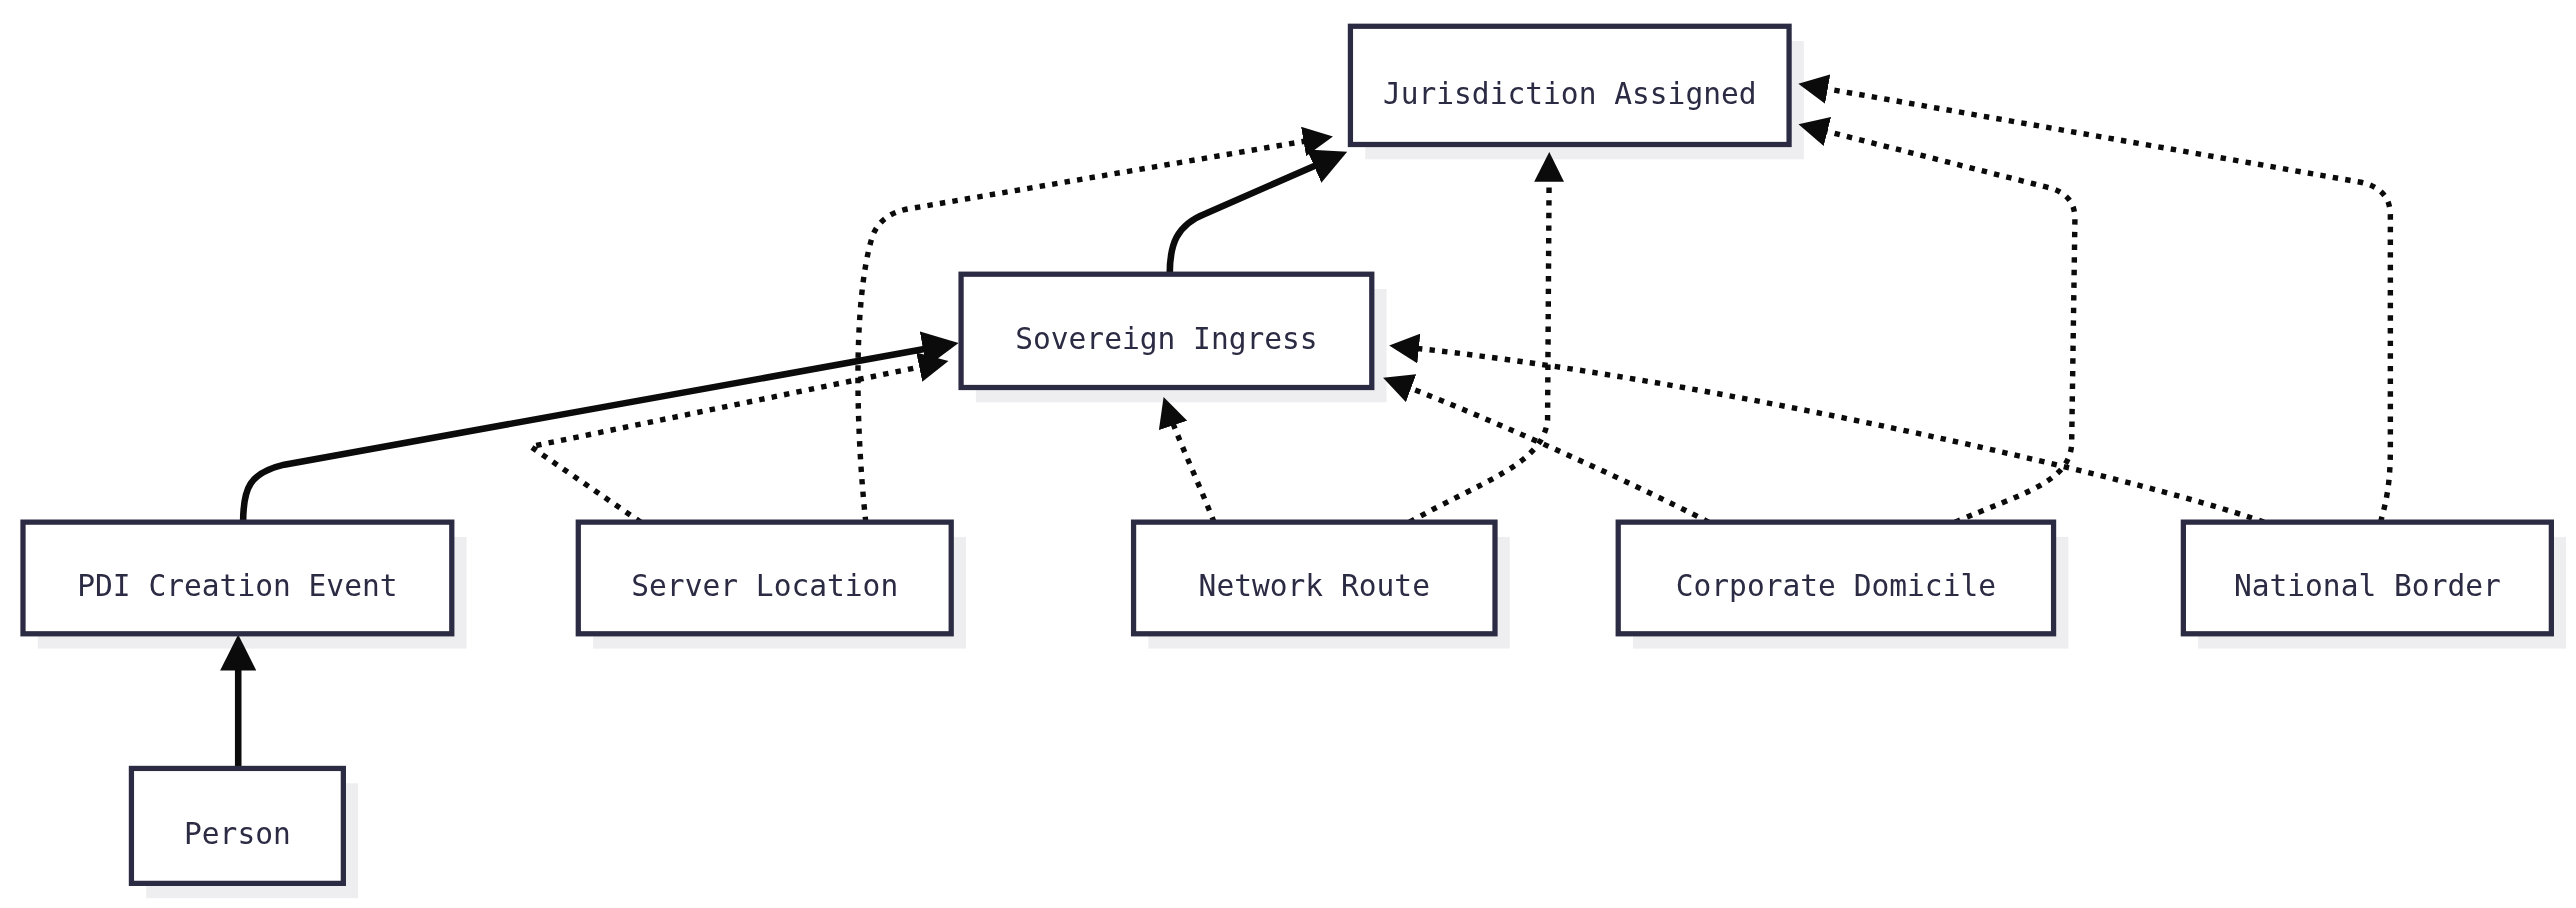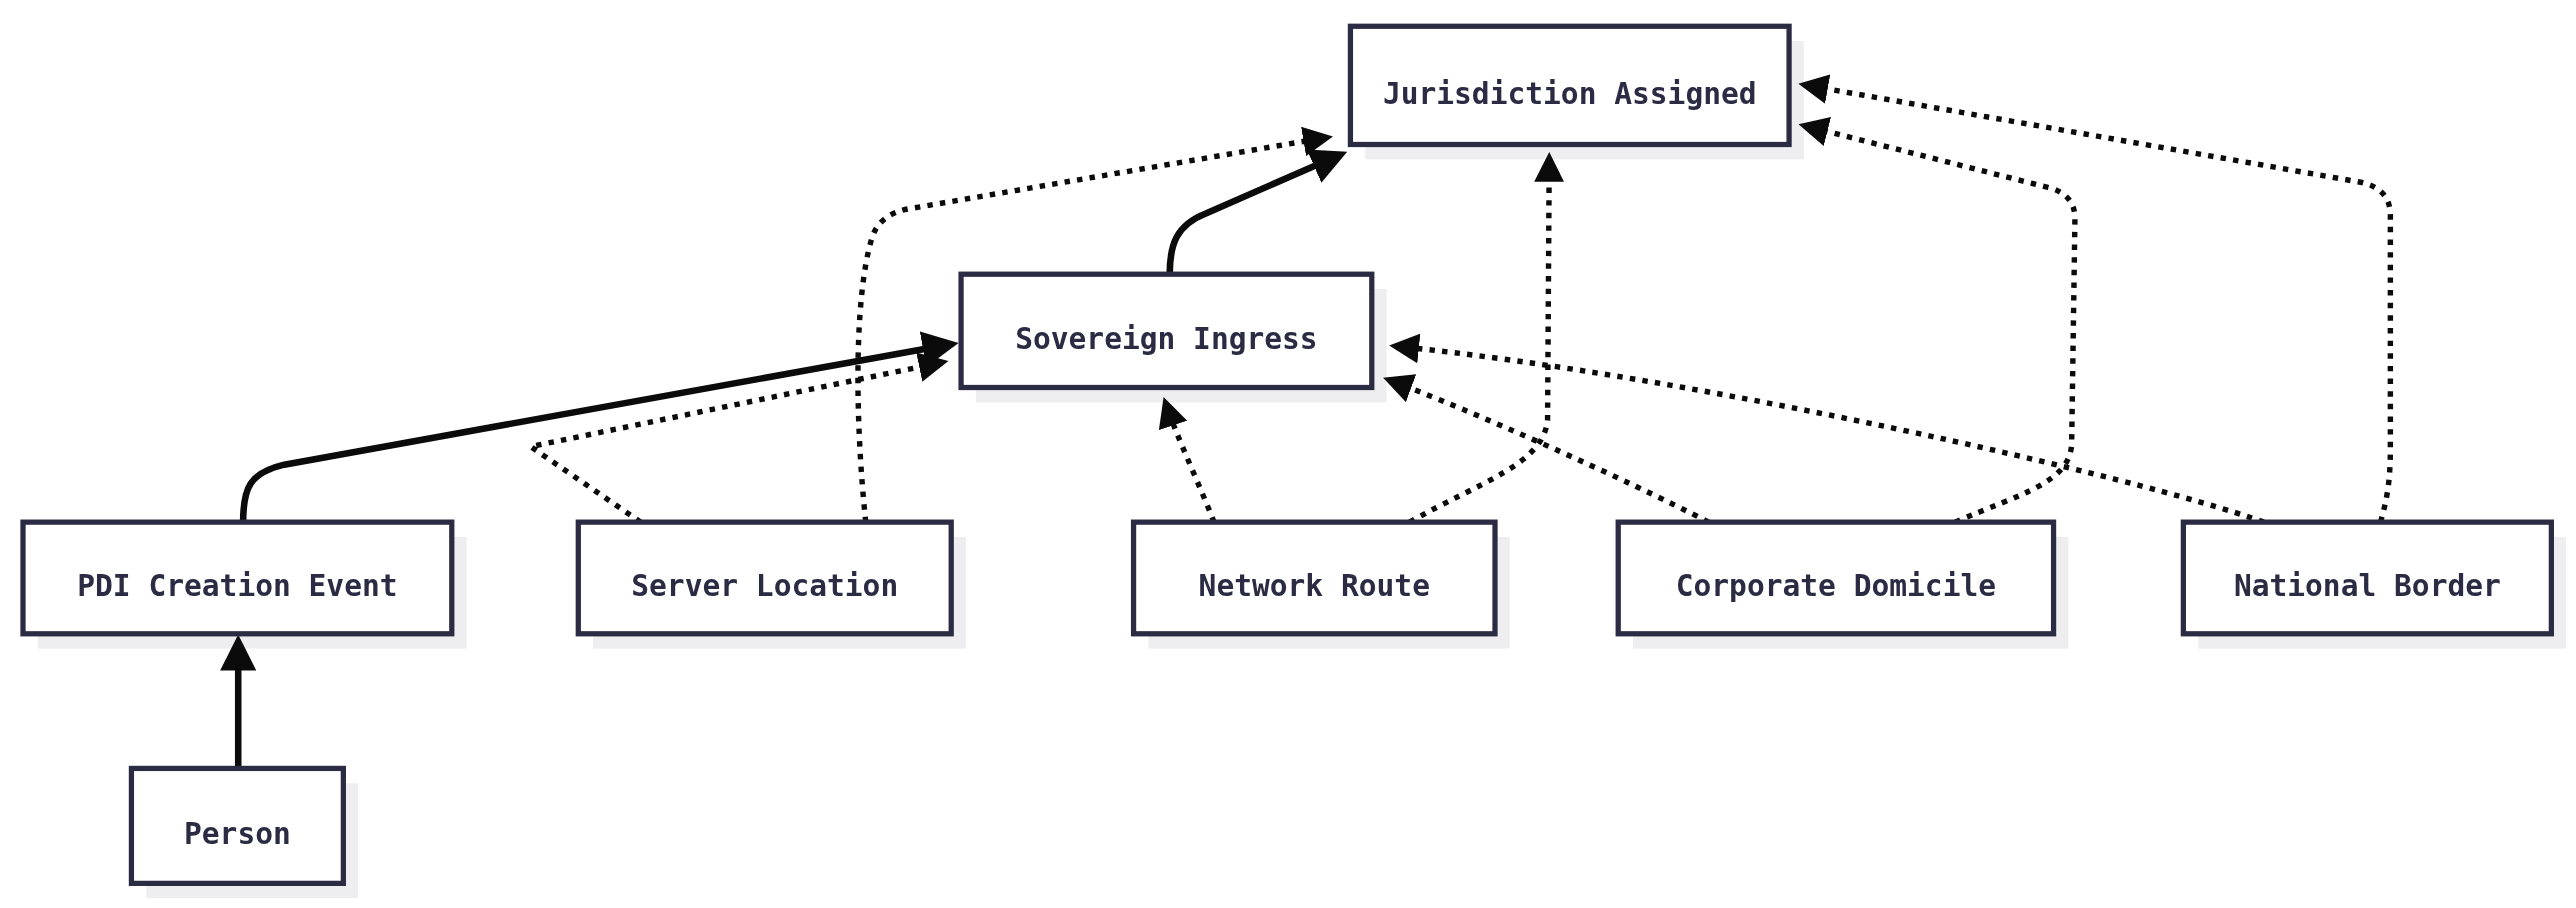--- a/index.html
+++ b/index.html
@@ -6,21 +6,20 @@
     margin: 0;
     padding: 0;
     background: #ffffff;
   }
   .canvas-wrap {
     position: relative;
     width: 2576px;
     height: 908px;
     background: #ffffff;
     overflow: hidden;
-    font-weight: bold;
   }
   svg.diagram {
     display: block;
     width: 2576px;
     height: 908px;
   }
   .edge-solid {
     fill: none;
     stroke: #0b0b0b;
     stroke-width: 4;

